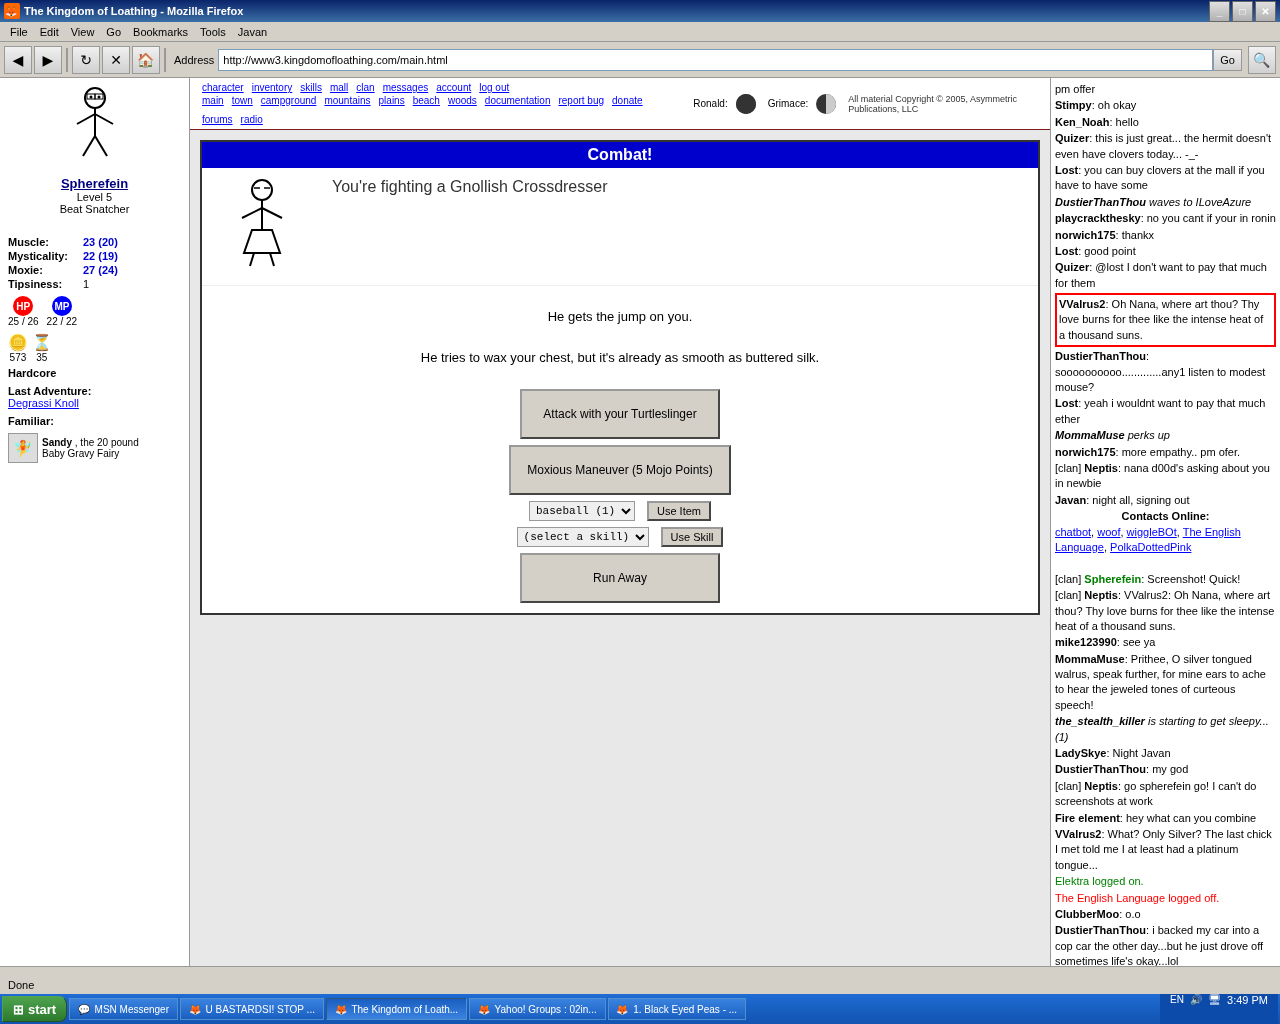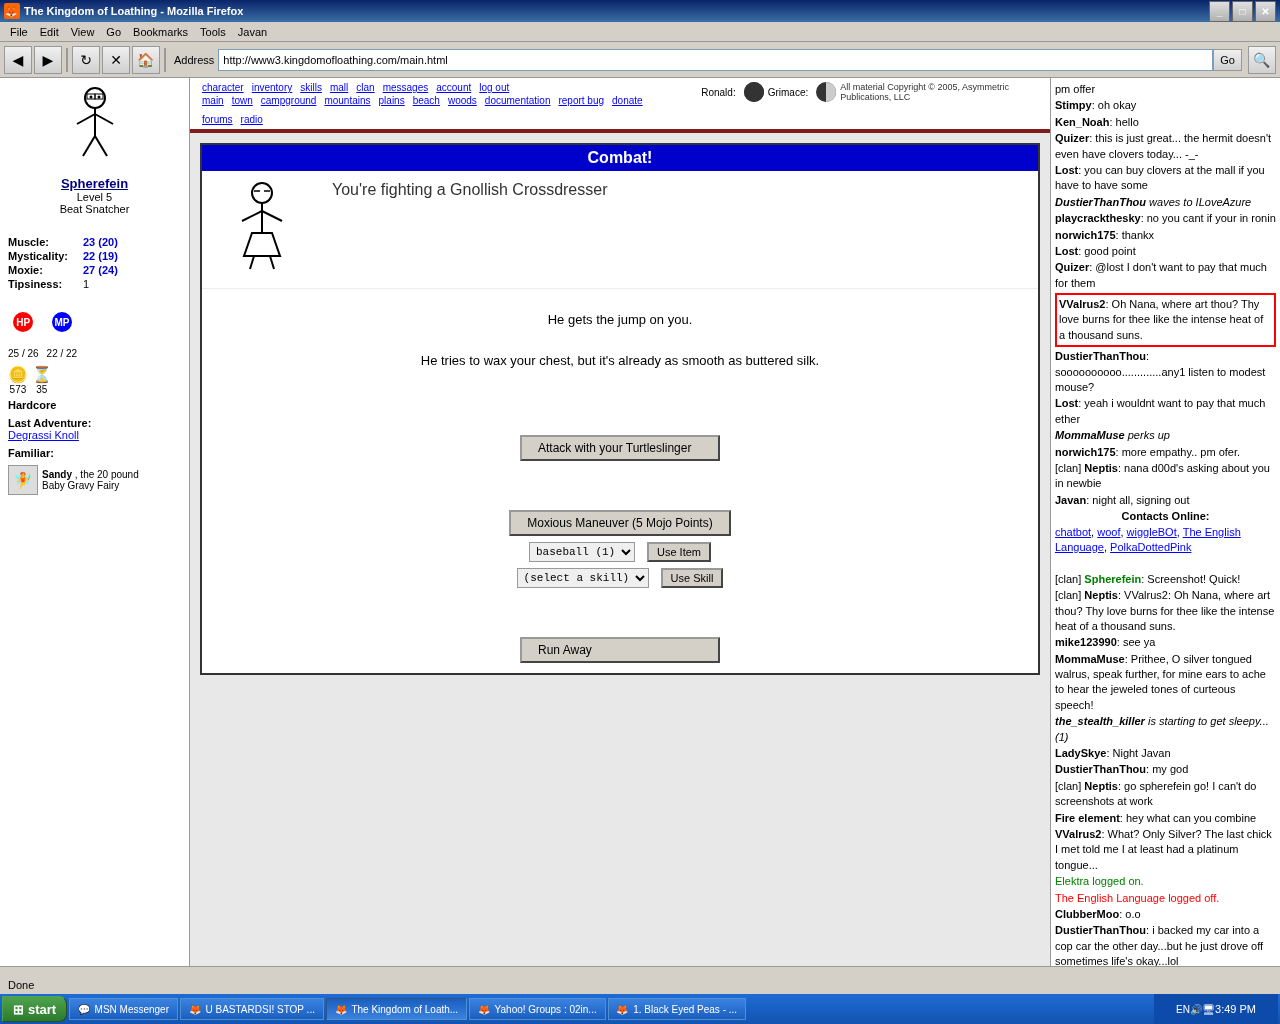--- a/index.html
+++ b/index.html
@@ -113,21 +113,21 @@
     }
     .char-level { font-size: 11px; }
     .char-class { font-size: 11px; margin-bottom: 21px; }
     .stats-section { margin-bottom: 6px; }
     .stat-row { display: flex; align-items: center; margin-bottom: 2px; }
     .stat-label { font-weight: bold; font-size: 11px; width: 75px; }
     .stat-value { font-size: 11px; }
     .stat-highlight { color: #0000cc; font-weight: bold; }
     .hp-mp-section { display: flex; gap: 8px; margin: 6px 0; }
     .hp-mp-item { text-align: center; }
-    .hp-mp-icon { width: 20px; height: 20px; border-radius: 50%; display: flex; align-items: center; justify-content: center; font-size: 10px; font-weight: bold; margin: 16px auto; text-align: center; }
+    .hp-mp-icon { width: 20px; height: 20px; border-radius: 50%; display: flex; align-items: center; justify-content: center; font-size: 10px; font-weight: bold; margin: 0 auto; text-align: center; }
     .hp-icon { background: #ff0000; color: white; }
     .mp-icon { background: #0000ff; color: white; }
     .hp-mp-val { font-size: 10px; }
     .other-stats { display: flex; gap: 4px; margin: 4px 0; }
     .other-stat { text-align: center; font-size: 10px; }
     .other-stat-icon { font-size: 16px; }
     .hardcore-badge { font-weight: bold; font-size: 11px; margin: 4px 0; }
     .section-label { font-weight: bold; font-size: 11px; margin-top: 6px; }
     .adventure-link { color: blue; text-decoration: underline; cursor: pointer; font-size: 11px; }
     .familiar-section { display: flex; align-items: center; gap: 4px; margin-top: 6px; }
@@ -192,26 +192,25 @@
     .combat-actions {
       padding: 10px;
       display: flex;
       flex-direction: column;
       align-items: center;
       gap: 6px;
     }
     .action-btn {
       background: #d4d0c8;
       border: 2px outset #999;
-      padding: 4px 16px;
+      padding: 16px 16px;
       font-size: 12px;
       cursor: pointer;
       min-width: 200px;
-      text-align: left;
-      margin-top: 43px;
+      text-align: center;
     }
     .item-row {
       display: flex;
       align-items: center;
       gap: 4px;
     }
     .item-select {
       padding: 2px;
       font-size: 11px;
       border: 1px solid #999;
@@ -325,37 +324,37 @@
       cursor: pointer;
       min-width: 100px;
     }
     .taskbar-item.active {
       background: linear-gradient(to bottom, #1a5fc0, #3a82e0);
       border-style: inset;
     }
     .taskbar-right {
       margin-left: auto;
       display: flex;
-      align-items: center;
-      padding: 0 22px;
+      gap: 6px;
+      padding: 0 10px;
       background: #0d4bab;
       height: 100%;
       font-size: 10px;
       color: white;
     }
     .clock { font-size: 11px; color: white; }
     .lang-indicator { font-size: 10px; color: white; }
 
     .nav-top-section {
       background: white;
       display: flex;
       justify-content: space-between;
       padding: 4px 12px;
       font-size: 10px;
-      border-bottom: 4px solid #7f1d1d;
+      border-bottom: 1px solid #7f1d1d;
     }
 
     
     ::-webkit-scrollbar { width: 16px; }
     ::-webkit-scrollbar-track { background: #d4d0c8; }
     ::-webkit-scrollbar-thumb { background: #a0a0a0; border: 1px solid #808080; }
   </style>
 </head>
 <body>
 
@@ -497,21 +496,21 @@
           <span class="nav-link">plains</span>
           <span class="nav-link">beach</span>
           <span class="nav-link">woods</span>
           <span class="nav-link">documentation</span>
           <span class="nav-link">report bug</span>
           <span class="nav-link">donate</span>
           <span class="nav-link">forums</span>
           <span class="nav-link">radio</span>
         </div>
       </div>
-      <div style="display:flex; align-items:flex-start; gap:4px;margin-left:48px;">
+      <div style="display:flex; align-items:center; gap:12px;margin-left:48px;">
         <div class="ronald-section">
           <span>Ronald:</span>
           <div class="moon">
             <div class="moon-half" style="background:#333; width:100%;"></div>
           </div>
         </div>
         <div class="ronald-section">
           <span>Grimace:</span>
           <div class="moon">
             <div class="moon-half" style="background:#ccc; width:50%; left:50%; position:absolute;"></div>

